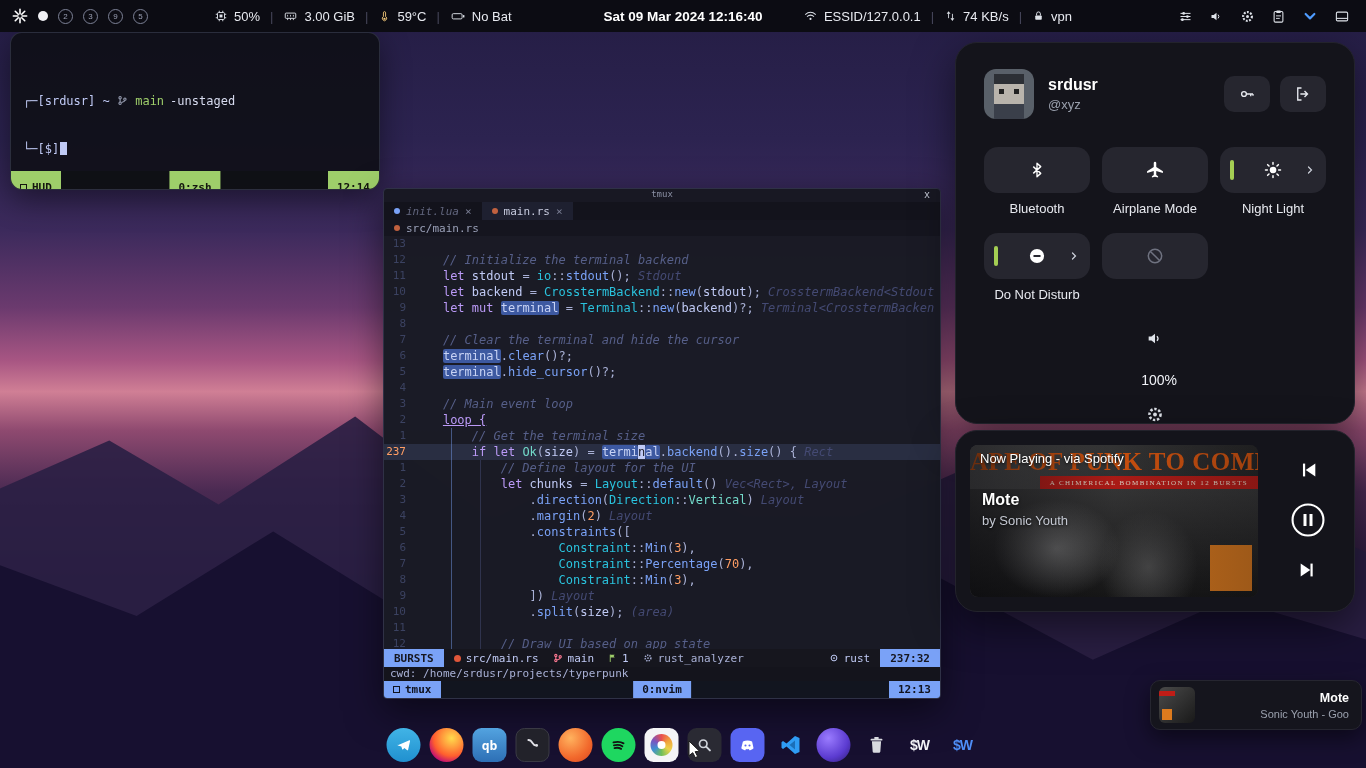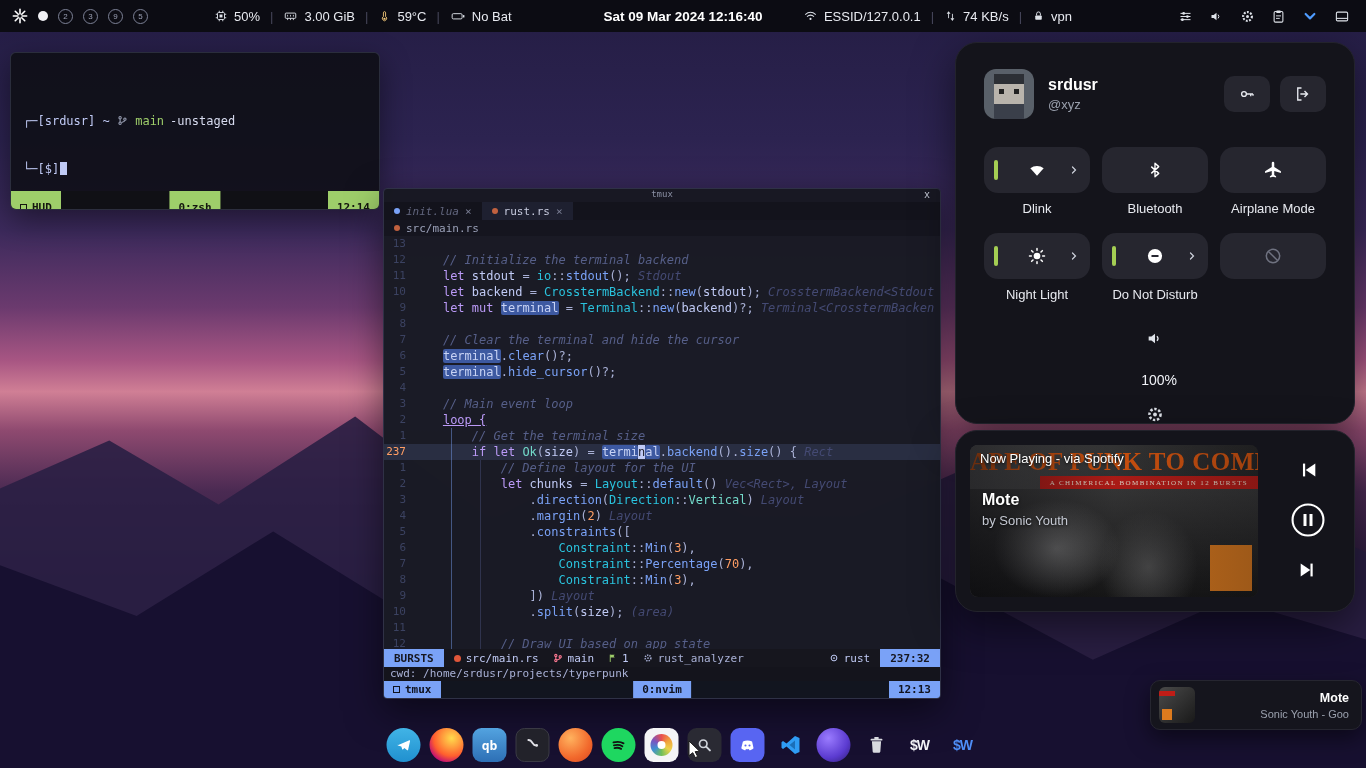--- a/index.html
+++ b/index.html
@@ -24,22 +24,22 @@
     font-size:8px; display:flex; align-items:center; justify-content:center; }
   .tb-stats { display:flex; align-items:center; gap:10px; margin-left:56px; }
   .stat { display:flex; align-items:center; gap:6px; }
   .tb-sep { color:#46465a; }
   .tb-center { position:absolute; left:50%; transform:translateX(-50%); font-weight:bold; font-size:13.5px; color:#fff; }
   .tb-right { margin-left:auto; display:flex; align-items:center; gap:10px; padding-right:16px; }
   .tb-icons { display:flex; align-items:center; gap:16px; margin-left:96px; }
   .tb-icons svg { display:block; }
 
   
-  .float-term { position:absolute; left:10px; top:52px; width:370px; height:158px;
-    background:rgba(13,14,19,0.85); border:1px solid rgba(120,130,160,0.25); border-radius:6px;
+  .float-term { position:absolute; left:10px; top:32px; width:370px; height:158px;
+    background:rgba(13,14,19,0.85); border:1px solid rgba(120,130,160,0.25); border-radius:12px;
     font-family:"DejaVu Sans Mono",monospace; font-size:12px; color:#c0caf5;
     box-shadow:0 10px 30px rgba(0,0,0,0.45); overflow:hidden; }
   .ft-body { padding:28px 12px 0 12px; line-height:16px; white-space:pre; }
   .ft-user { color:#c0caf5; }
   .ft-branch { color:#9ece6a; }
   .ft-unstaged { margin-left:6px; color:#d7dbef; }
   .ft-cursor { display:inline-block; width:7px; height:13px; background:#c0caf5; vertical-align:-2px; margin-left:1px; }
   .ft-bar { position:absolute; left:0; right:0; bottom:0; height:18px; background:rgba(12,14,10,0.35); }
   .seg { position:absolute; top:0; height:32px; display:flex; align-items:center; gap:5px; padding:0 9px;
     font-family:"DejaVu Sans Mono",monospace; font-size:11px; font-weight:bold; }
@@ -338,21 +338,21 @@
     <span class="tmux-close">x</span>
   </div>
   <div class="tabbar">
     <div class="tab">
       <span class="tab-dot lua"></span>
       <span>init.lua</span>
       <span class="tab-x">×</span>
     </div>
     <div class="tab active">
       <span class="tab-dot rs"></span>
-      <span>rust.rs</span>
+      <span>main.rs</span>
       <span class="tab-x">×</span>
     </div>
   </div>
   <div class="breadcrumb">
     <span class="bc-dot"></span>
     <span>src/main.rs</span>
   </div>
   <div class="code-area">
     <div class="guide g1"></div>
     <div class="guide g2"></div>
@@ -552,34 +552,20 @@
               <path d="M14 8l4 4-4 4M8.5 12H18"></path>
             </g>
           </svg>
       </button>
     </div>
   </div>
 
   <div class="cc-grid">
     <div class="cc-cell">
       <div class="toggle">
-        <span class="tg-bar"></span>
-        <svg width="22" height="20" viewBox="0 0 24 24">
-            <path d="M12 19L4 10a12.5 12.5 0 0 1 16 0z" fill="#fff"></path>
-          </svg>
-        <span class="tg-chev">
-            <svg width="12" height="12" viewBox="0 0 24 24">
-              <path d="M9 6l6 6-6 6" stroke="#cfd3dd" stroke-width="2.4" fill="none" stroke-linecap="round"></path>
-            </svg>
-          </span>
-      </div>
-      <div class="toggle-label">Dlink</div>
-    </div>
-    <div class="cc-cell">
-      <div class="toggle">
         <svg width="18" height="20" viewBox="0 0 24 24">
             <path d="M7 7.5l10 9-5 4.5V3l5 4.5-10 9" stroke="#fff" stroke-width="1.8" fill="none" stroke-linejoin="round"></path>
           </svg>
       </div>
       <div class="toggle-label">Bluetooth</div>
     </div>
     <div class="cc-cell">
       <div class="toggle">
         <svg width="20" height="20" viewBox="0 0 24 24">
             <path d="M21.5 15.5v-2l-8-5v-5a1.5 1.5 0 0 0-3 0v5l-8 5v2l8-2.2v4.7l-2.2 1.6V21l3.7-1 3.7 1v-1.4L13.5 18v-4.7z" fill="#fff"></path>

